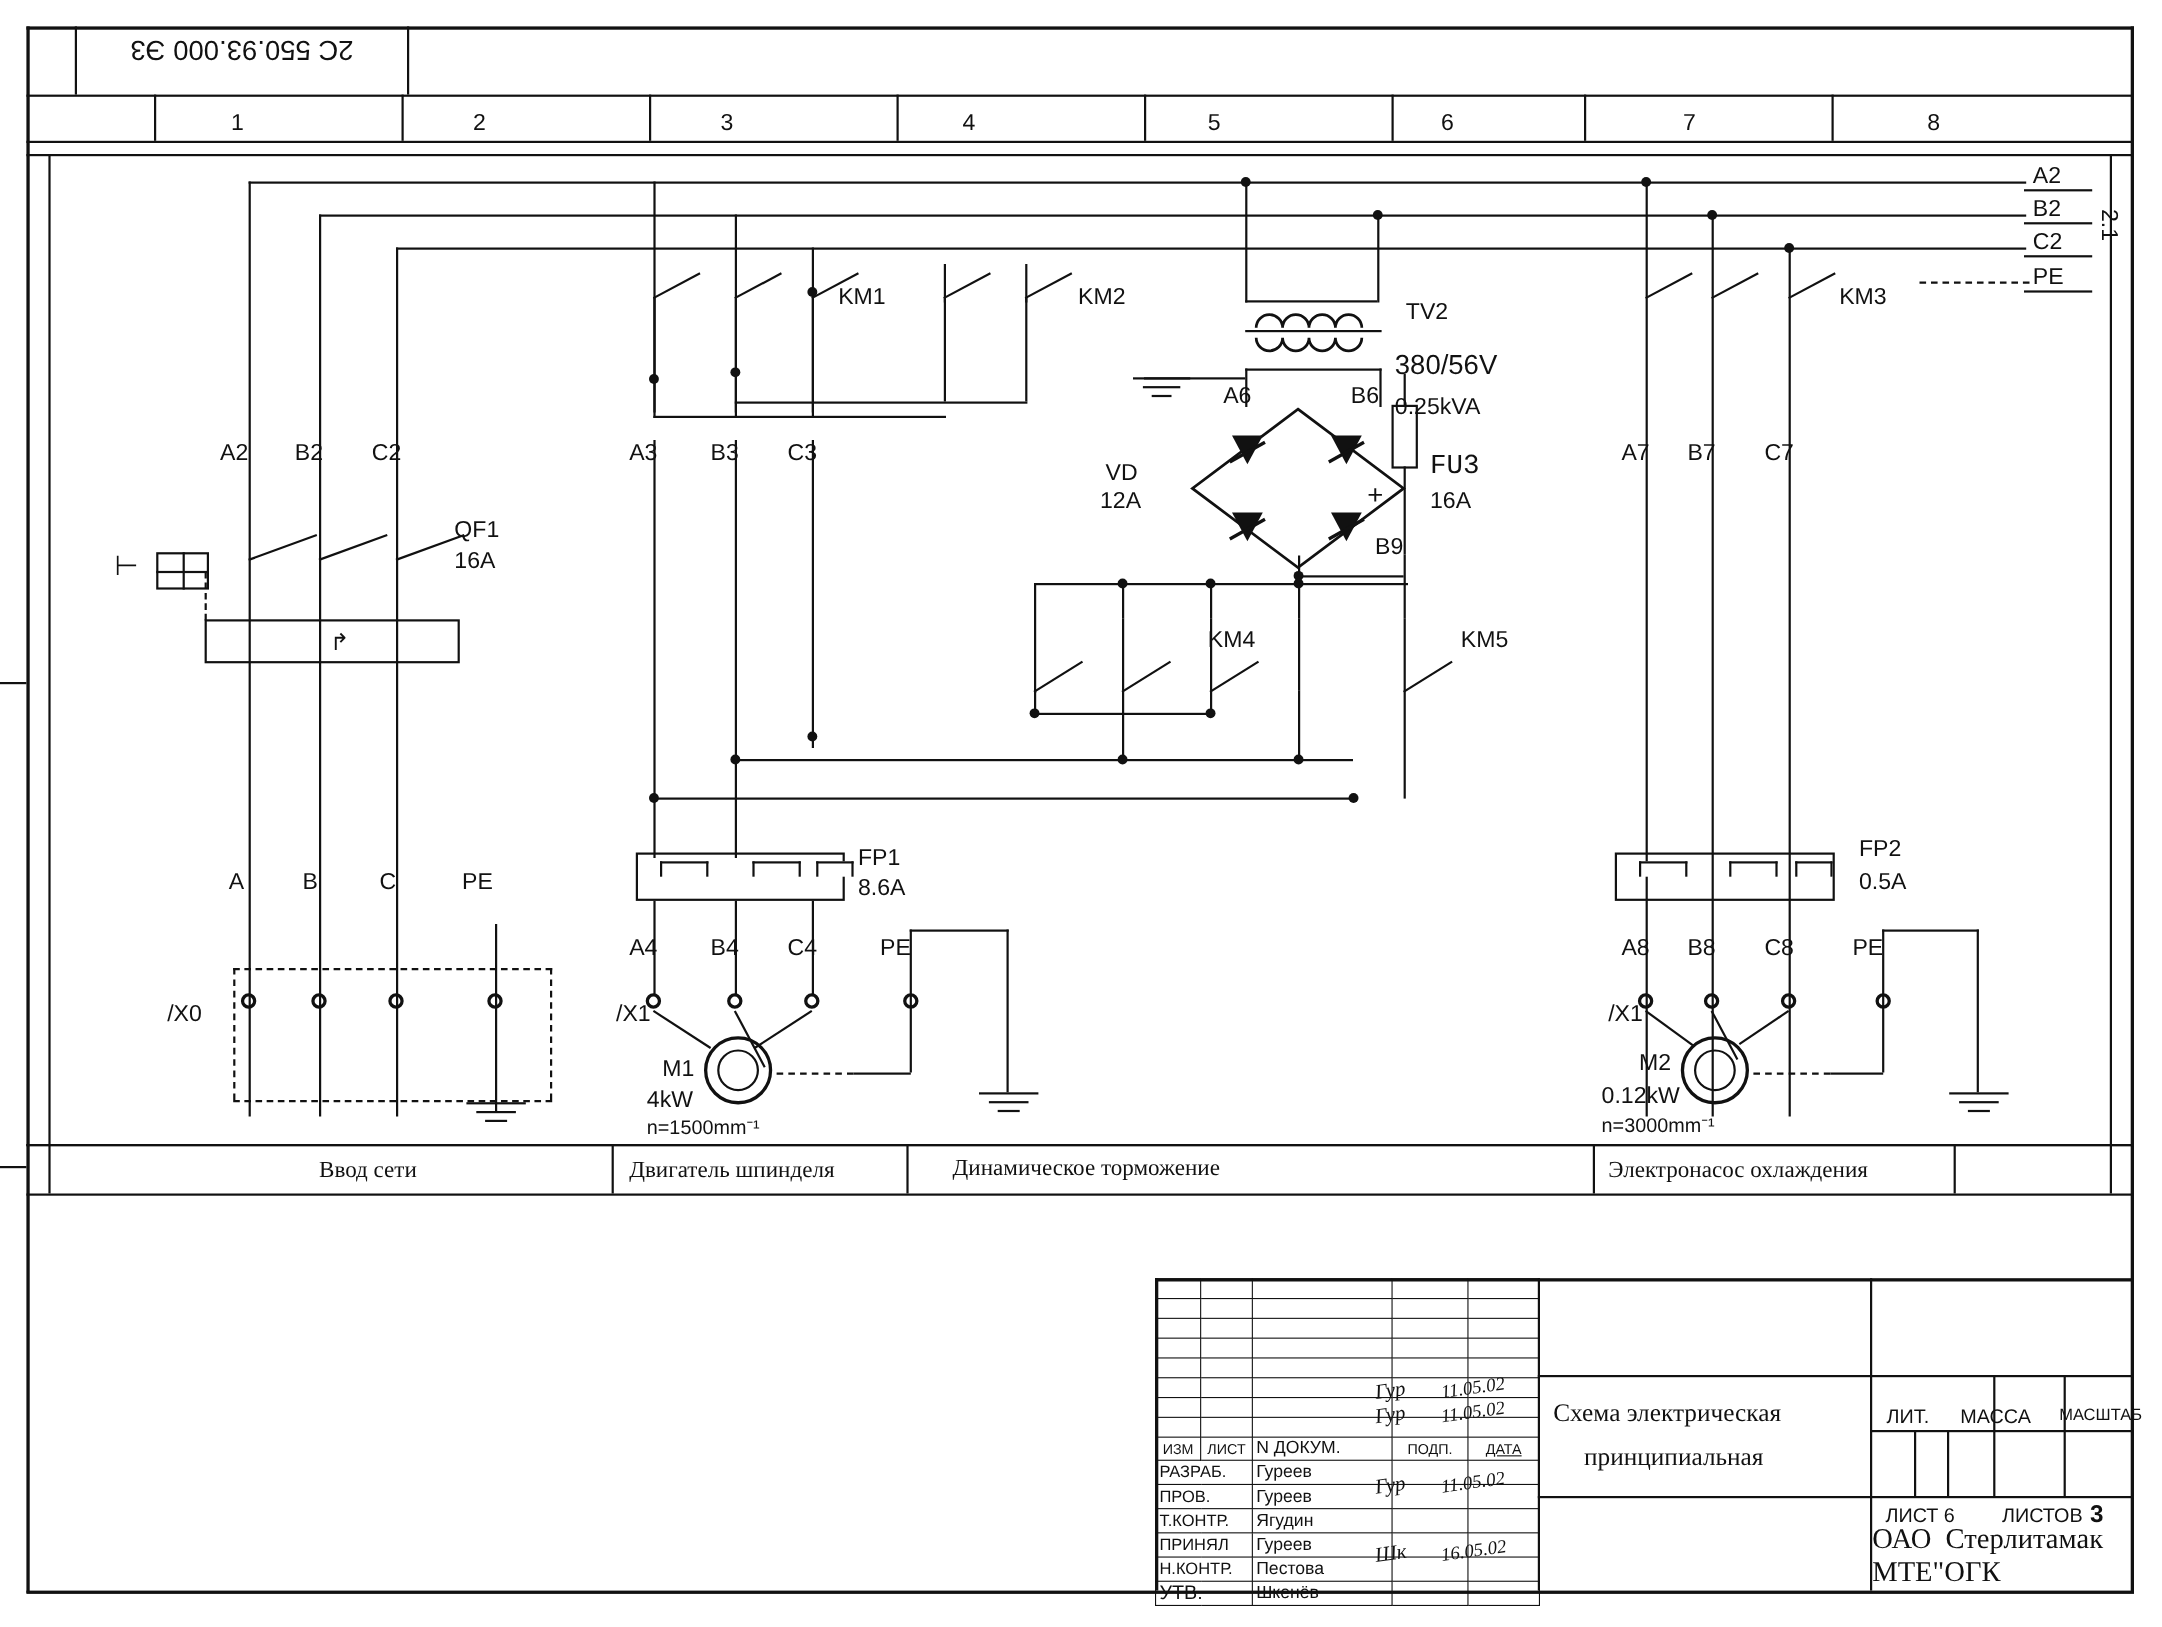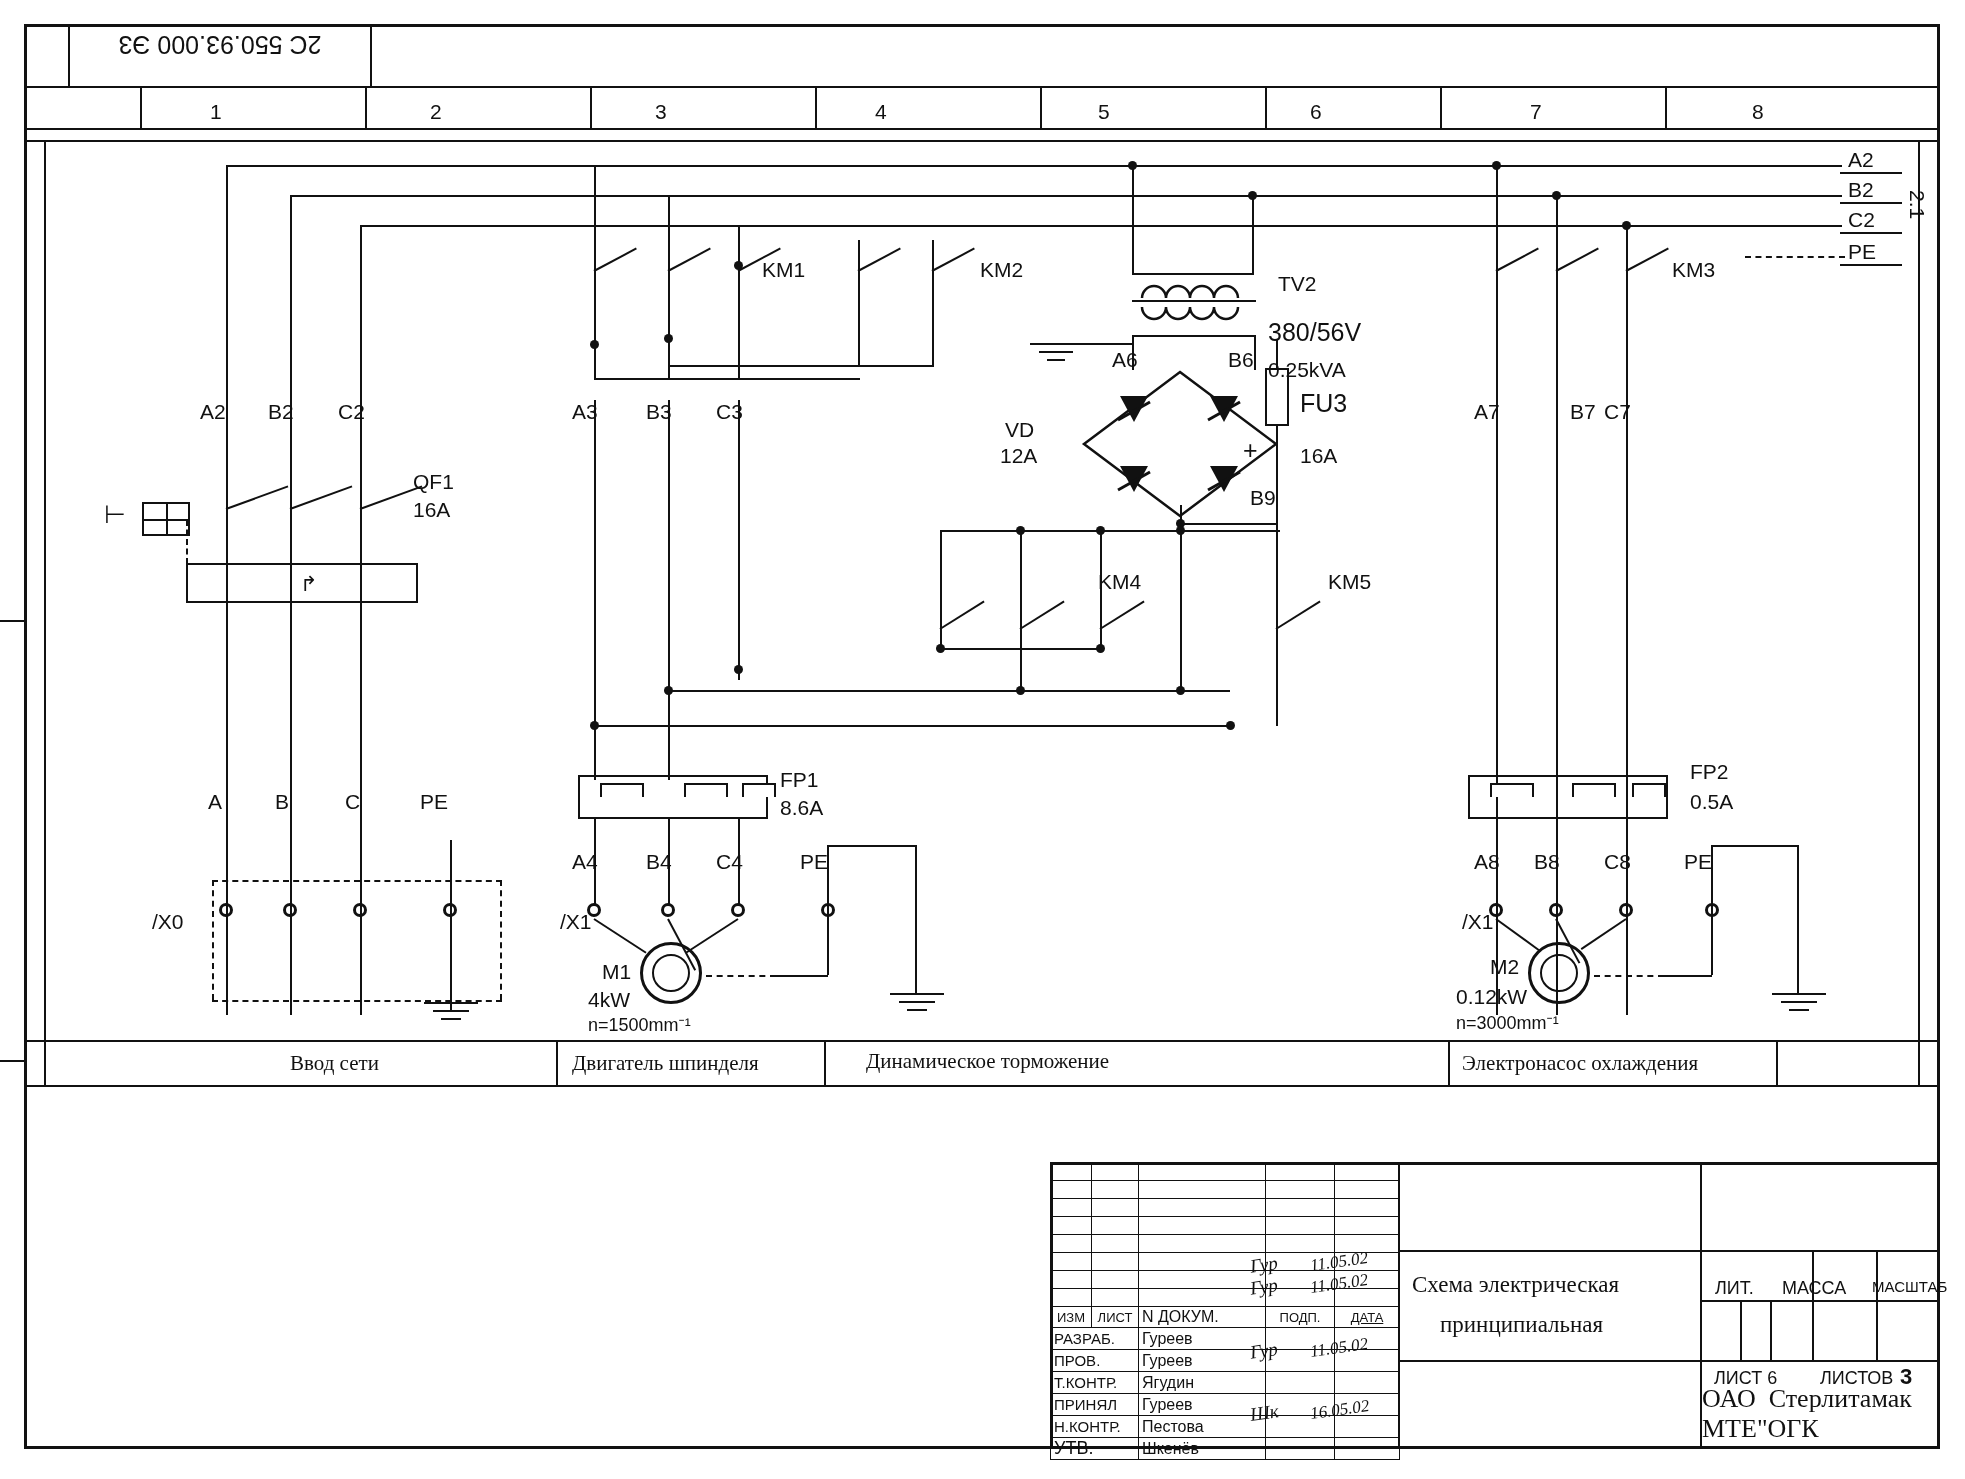--- a/index.html
+++ b/index.html
@@ -250,21 +250,21 @@
 
     <path d="M130,98 L158,98 L144,124 Z" fill="#111"></path>
     <line x1="128" y1="122" x2="160" y2="104" stroke="#111" stroke-width="3"></line>
   </svg>
   <div class="txt lbl-lg" style="left:1243px;top:436px;">+</div>
   <div class="txt lbl" style="left:1250px;top:486px;">B9</div>
 
   <div class="box" style="left:1265px;top:368px;width:24px;height:58px;"></div>
   <div class="ln v" style="left:1276px;top:340px;height:30px;"></div>
   <div class="ln v" style="left:1276px;top:424px;height:80px;"></div>
-  <div class="txt lbl-lg" style="left:1300px;top:389px;">FU3</div>
+  <div class="txt lbl-lg" style="left:1300px;top:409px;font-family:Liberation Mono, monospace;">FU3</div>
   <div class="txt lbl" style="left:1300px;top:444px;">16A</div>
 
   <div class="ln v" style="left:1180px;top:505px;height:20px;"></div>
   <div class="ln h" style="left:1180px;top:523px;width:96px;"></div>
   <div class="dot" style="left:1176px;top:519px;"></div>
 
   <div class="ln h" style="left:940px;top:530px;width:340px;"></div>
   <div class="ln v" style="left:940px;top:530px;height:100px;"></div>
   <div class="ln v" style="left:1020px;top:530px;height:32px;"></div>
   <div class="ln v" style="left:1100px;top:530px;height:32px;"></div>
@@ -304,21 +304,21 @@
   <div class="dot" style="left:1492px;top:161px;"></div>
   <div class="dot" style="left:1552px;top:191px;"></div>
   <div class="dot" style="left:1622px;top:221px;"></div>
 
   <div class="ln" style="left:1496px;top:270px;width:48px;height:2px;transform:rotate(-28deg);transform-origin:left center;"></div>
   <div class="ln" style="left:1556px;top:270px;width:48px;height:2px;transform:rotate(-28deg);transform-origin:left center;"></div>
   <div class="ln" style="left:1626px;top:270px;width:48px;height:2px;transform:rotate(-28deg);transform-origin:left center;"></div>
   <div class="txt lbl" style="left:1672px;top:258px;">KM3</div>
 
   <div class="txt lbl" style="left:1474px;top:400px;">A7</div>
-  <div class="txt lbl" style="left:1534px;top:400px;margin-left:36px;">B7</div>
+  <div class="txt lbl" style="left:1534px;top:400px;">B7</div>
   <div class="txt lbl" style="left:1604px;top:400px;">C7</div>
 
   <div class="box" style="left:1468px;top:775px;width:200px;height:44px;"></div>
   <div class="box" style="left:1490px;top:783px;width:44px;height:14px;background:#fff;border-bottom:none;"></div>
   <div class="box" style="left:1572px;top:783px;width:44px;height:14px;background:#fff;border-bottom:none;"></div>
   <div class="box" style="left:1632px;top:783px;width:34px;height:14px;background:#fff;border-bottom:none;"></div>
   <div class="txt lbl" style="left:1690px;top:760px;">FP2</div>
   <div class="txt lbl" style="left:1690px;top:790px;">0.5A</div>
 
   <div class="txt lbl" style="left:1474px;top:850px;">A8</div>

